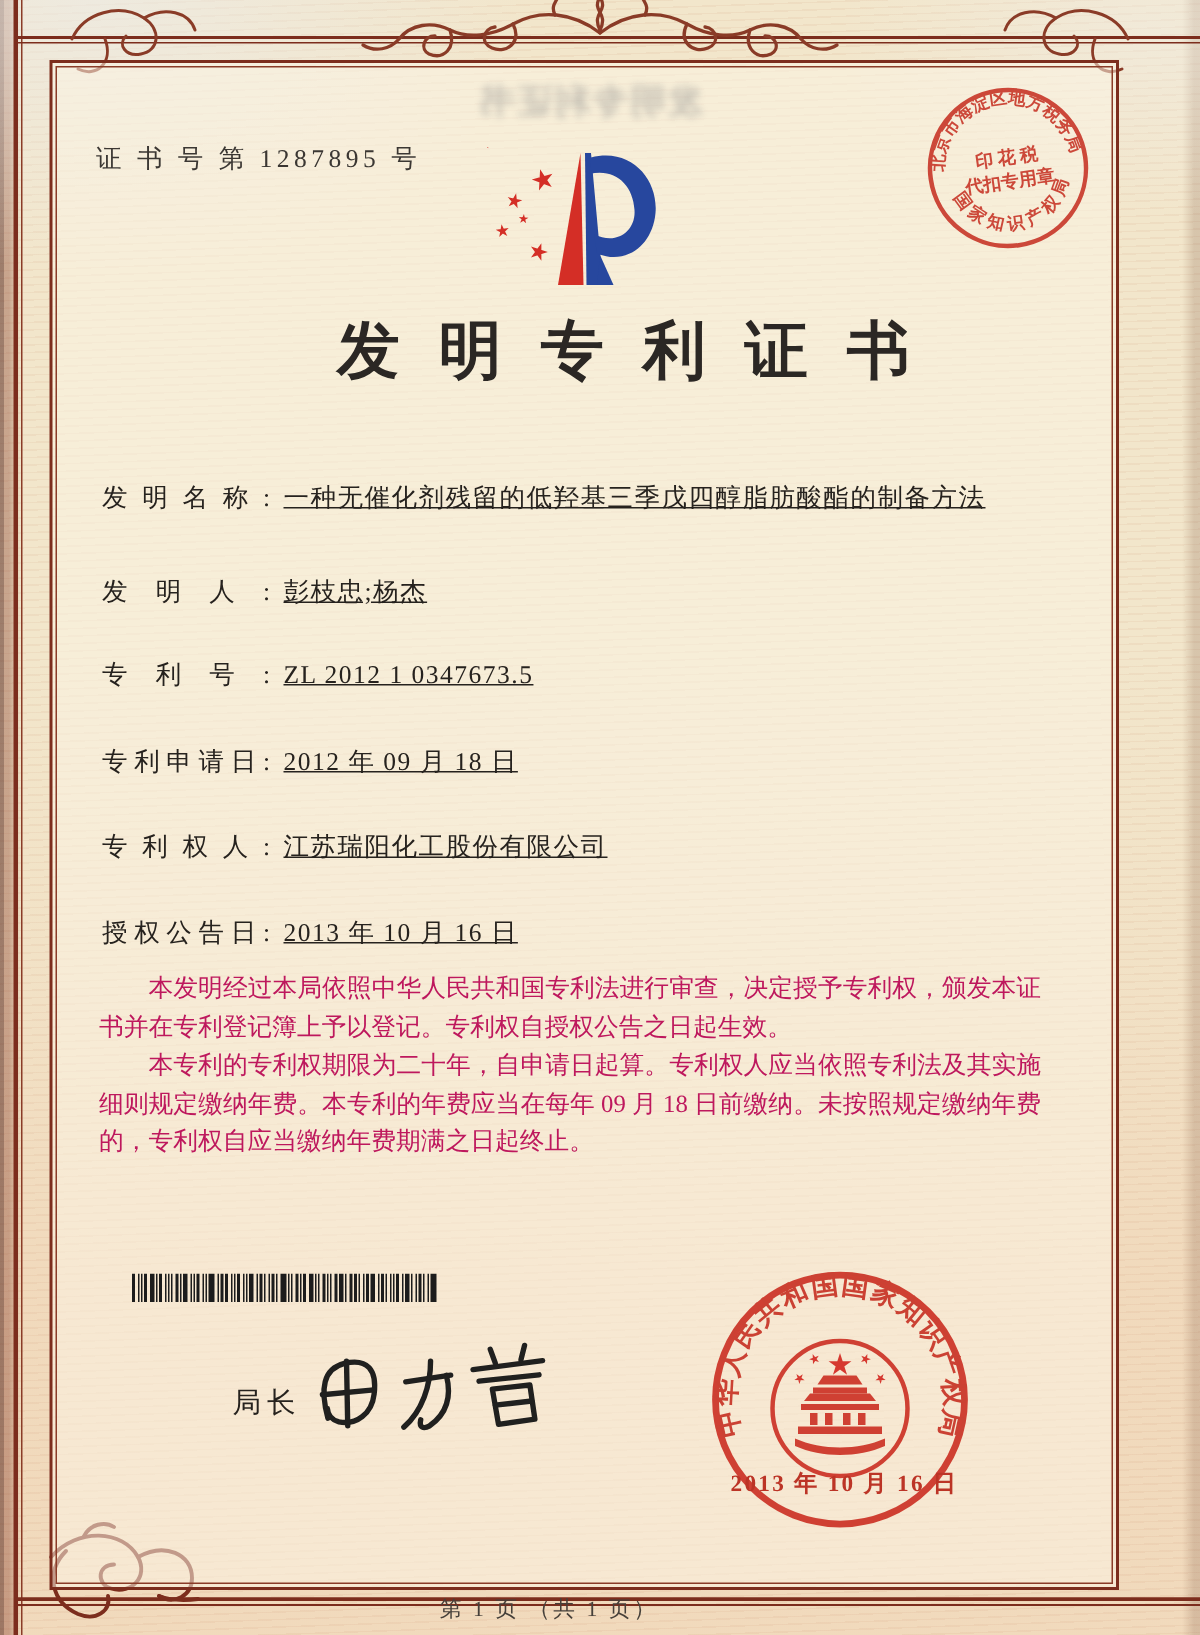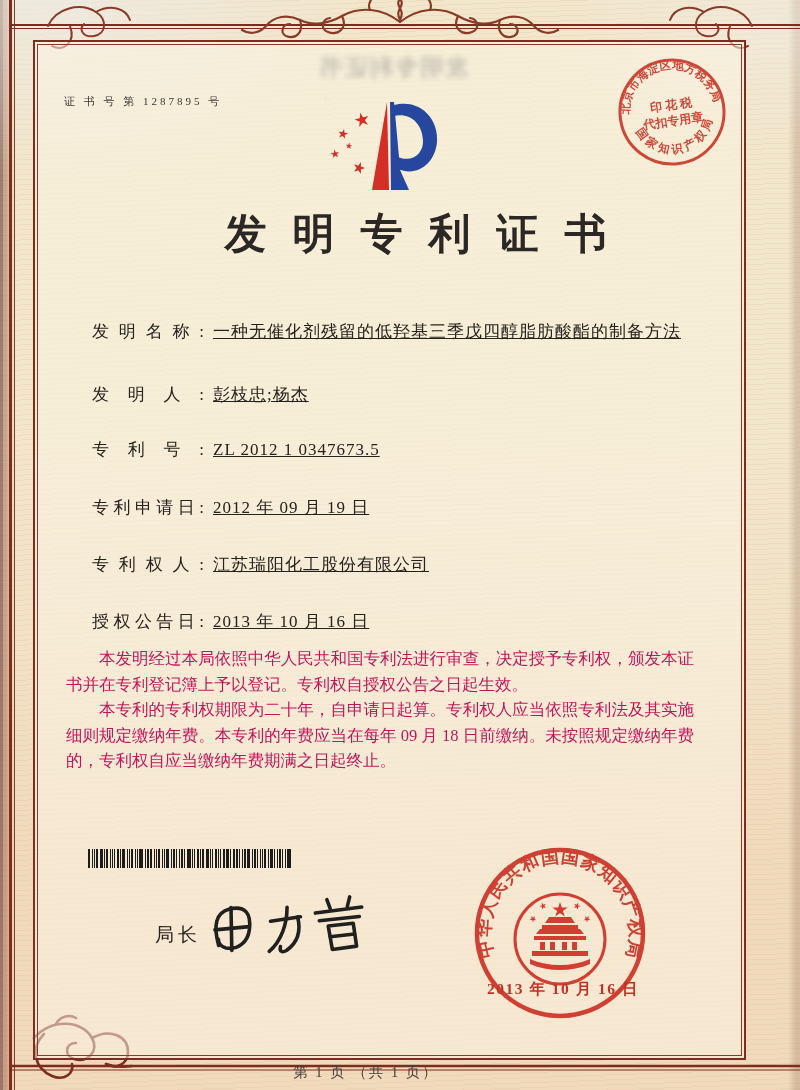--- a/index.html
+++ b/index.html
@@ -23,29 +23,29 @@
       linear-gradient(270deg, rgba(120,80,60,0.22) 0 4px, transparent 12px);}
   .cover-vline{position:absolute;left:9px;top:0;width:3px;height:1090px;background:#7c2d1d;z-index:2;}
   .cover-vline2{position:absolute;left:14px;top:0;width:1px;height:1090px;background:#8a3b27;z-index:2;}
   svg.orn{position:absolute;left:0;z-index:2;}
   
   .page-frame{position:absolute;left:33px;top:40px;width:709px;height:1016px;
     border:2px solid #7c2d1d;background:rgba(251,244,228,0.55);z-index:2;}
   .page-frame .inner-line{position:absolute;inset:2px;border:1px solid #8a3b27;}
   
   .content{position:absolute;inset:0;z-index:3;}
-  .cert-no{position:absolute;left:64px;top:94px;font-size:11px;letter-spacing:3px;color:#3b3733;}
+  .cert-no{position:absolute;left:64px;top:94px;font-size:17px;letter-spacing:3px;color:#3b3733;}
   .watermark{position:absolute;left:318px;top:52px;font-size:23px;font-weight:bold;color:#8d8d8d;
     transform:scaleX(-1);filter:blur(2.5px);opacity:.45;letter-spacing:2px;}
   .logo{position:absolute;left:325px;top:98px;}
   .stamp-tax{position:absolute;left:616px;top:56px;transform:rotate(-8deg);opacity:.92;mix-blend-mode:multiply;}
   .title{position:absolute;left:33px;top:206px;width:765px;text-align:center;
     font-size:42px;font-weight:bold;letter-spacing:26px;text-indent:26px;color:#2b2724;}
   .frow{position:absolute;left:68px;width:640px;font-size:17px;white-space:nowrap;color:#26221e;}
-  .flabel{display:inline-block;width:112px;text-align:justify;text-align-last:justify;margin-left:24px;}
+  .flabel{display:inline-block;width:112px;text-align:justify;text-align-last:justify;}
   .fval{margin-left:9px;letter-spacing:1px;text-decoration:underline;}
   .paras{position:absolute;left:66px;top:646px;width:628px;font-size:16.5px;line-height:25.5px;
     text-align:justify;color:#be185d;}
   .paras p{margin:0;text-indent:2em;}
   .barcode{position:absolute;left:88px;top:849px;}
   .signer-role{position:absolute;left:155px;top:922px;font-size:19px;letter-spacing:4px;color:#26221e;}
   .signature{position:absolute;left:205px;top:884px;transform:rotate(-3deg);}
   .seal{position:absolute;left:472px;top:845px;mix-blend-mode:multiply;opacity:.95;}
   .seal-date{position:absolute;left:487px;top:979px;font-size:15.5px;font-weight:bold;
     color:#bc3426;letter-spacing:1.5px;z-index:4;}
@@ -150,21 +150,21 @@
     <div class="frow" style="top:320px">
       <span class="flabel">发明名称:</span><span class="fval">一种无催化剂残留的低羟基三季戊四醇脂肪酸酯的制备方法</span>
     </div>
     <div class="frow" style="top:383px">
       <span class="flabel">发明人:</span><span class="fval">彭枝忠;杨杰</span>
     </div>
     <div class="frow" style="top:438px">
       <span class="flabel">专利号:</span><span class="fval">ZL 2012 1 0347673.5</span>
     </div>
     <div class="frow" style="top:496px">
-      <span class="flabel">专利申请日:</span><span class="fval">2012 年 09 月 19 日</span>
+      <span class="flabel">专利申请日:</span><span class="fval">2012 年 09 月 18 日</span>
     </div>
     <div class="frow" style="top:553px">
       <span class="flabel">专利权人:</span><span class="fval">江苏瑞阳化工股份有限公司</span>
     </div>
     <div class="frow" style="top:610px">
       <span class="flabel">授权公告日:</span><span class="fval">2013 年 10 月 16 日</span>
     </div>
 
     <div class="paras">
       <p>本发明经过本局依照中华人民共和国专利法进行审查，决定授予专利权，颁发本证书并在专利登记簿上予以登记。专利权自授权公告之日起生效。</p>

